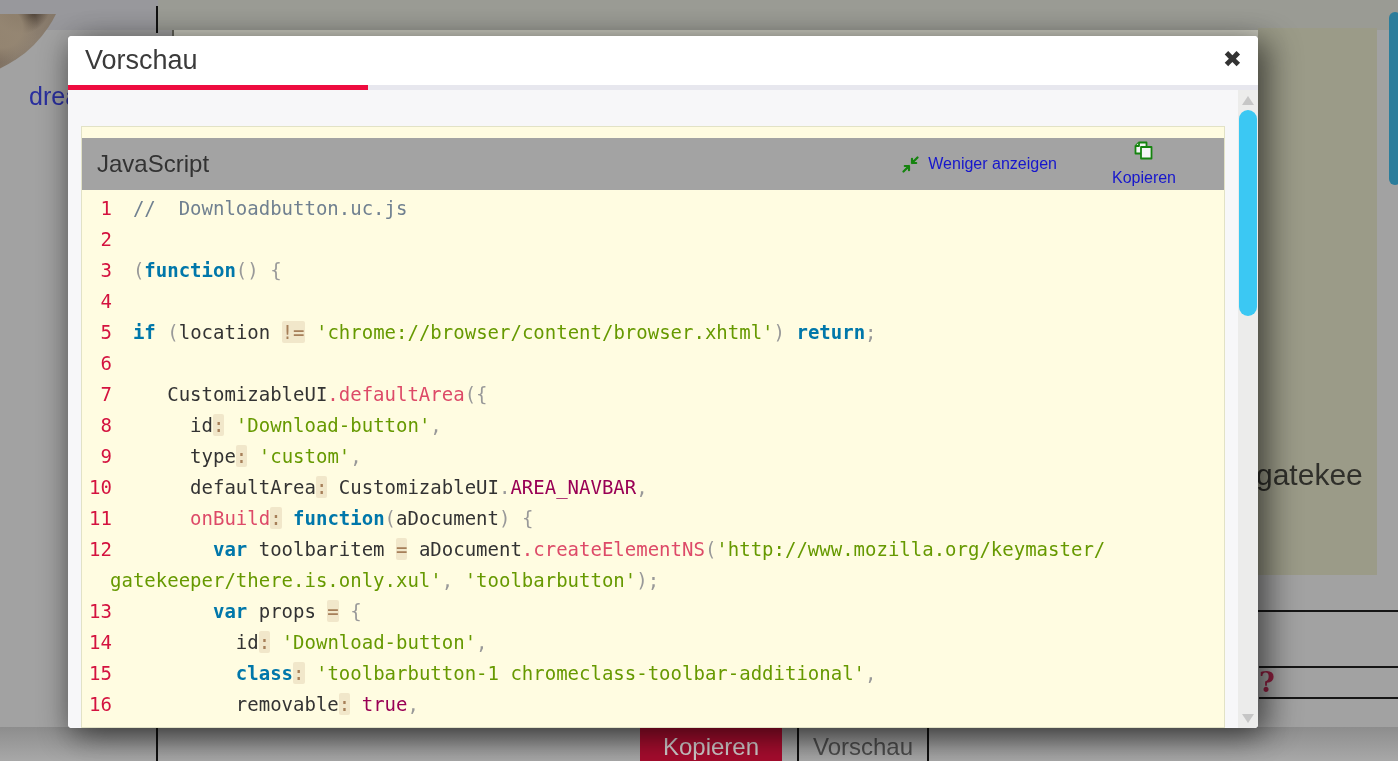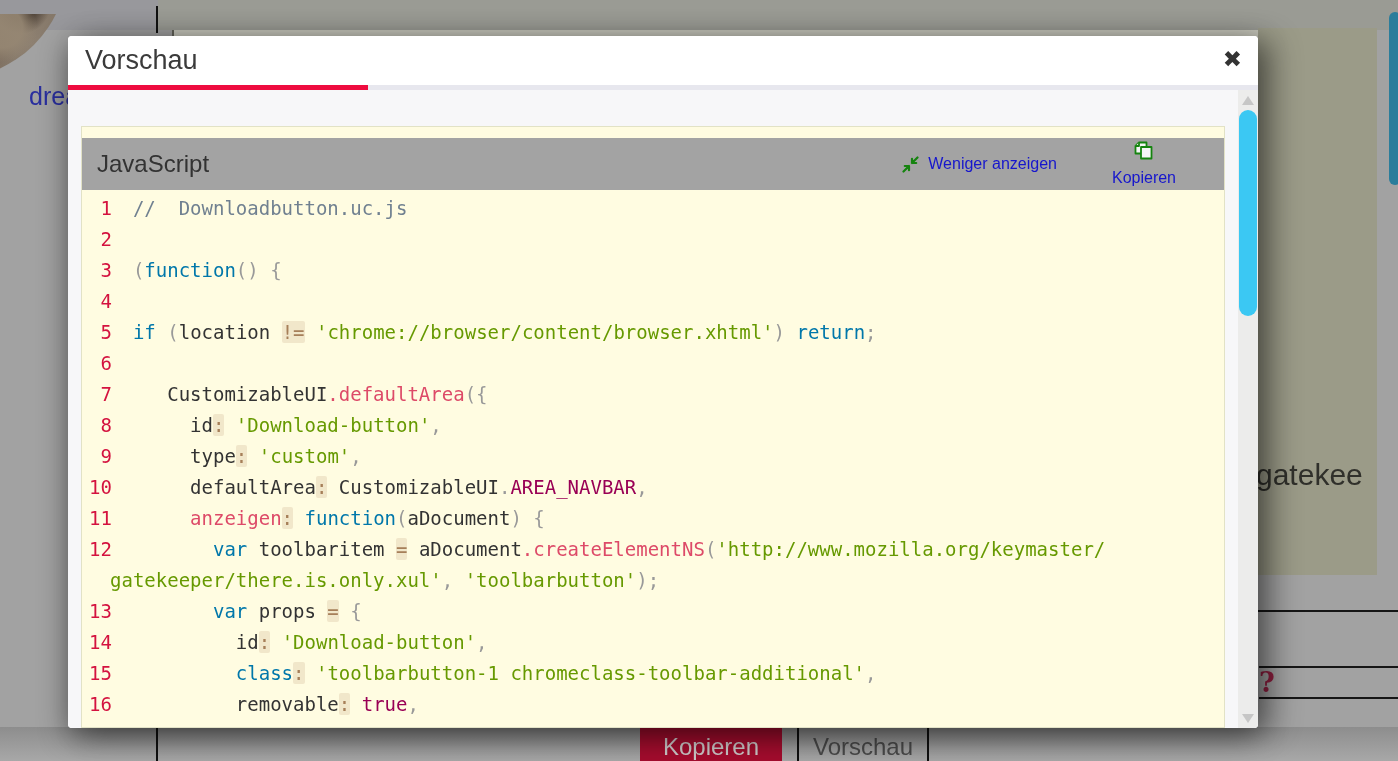--- a/index.html
+++ b/index.html
@@ -81,21 +81,21 @@
   .link-collapse { margin-left:auto; }
   .link-copy { margin-left:55px; margin-right:33px;flex-direction:column; }
 
   .code-area { padding:3px 0 0 28px;
                font-family:"DejaVu Sans Mono", monospace; font-size:19px; line-height:31px; }
   .code-line { position:relative; white-space:pre; height:31px; }
   .ln { position:absolute; left:-64px; width:66px; text-align:right;
         color:#d4123f; }
   .tk-n  { color:#333333; }
   .tk-cm { color:#708090;text-align:right; }
-  .tk-k  { color:#0077aa; }
+  .tk-k  { color:#0077aa;font-weight:bold; }
   .tk-s  { color:#669900; }
   .tk-f  { color:#dd4a68; }
   .tk-o  { color:#a67f59; background:rgba(166,127,89,.16); border-radius:2px; }
   .tk-p  { color:#999999; }
   .tk-b  { color:#990055; }
 
   .sb { position:absolute; right:0; top:0; width:20px; height:100%; background:#ececeb; }
   .sb-up { position:absolute; top:6px; left:4px; width:0; height:0;
            border-left:6px solid transparent; border-right:6px solid transparent;
            border-bottom:9px solid #c6c6c6; }
@@ -182,21 +182,21 @@
           <div class="code-line"><span class="ln">1</span><span class="tk-cm">  //  Downloadbutton.uc.js</span></div>
           <div class="code-line"><span class="ln">2</span></div>
           <div class="code-line"><span class="ln">3</span><span class="tk-p">  (</span><span class="tk-k">function</span><span class="tk-p">() {</span></div>
           <div class="code-line"><span class="ln">4</span></div>
           <div class="code-line"><span class="ln">5</span><span class="tk-n">  </span><span class="tk-k">if</span><span class="tk-n"> </span><span class="tk-p">(</span><span class="tk-n">location </span><span class="tk-o">!=</span><span class="tk-n"> </span><span class="tk-s">'chrome://browser/content/browser.xhtml'</span><span class="tk-p">)</span><span class="tk-n"> </span><span class="tk-k">return</span><span class="tk-p">;</span></div>
           <div class="code-line"><span class="ln">6</span></div>
           <div class="code-line"><span class="ln">7</span><span class="tk-n">     CustomizableUI</span><span class="tk-f">.defaultArea</span><span class="tk-p">({</span></div>
           <div class="code-line"><span class="ln">8</span><span class="tk-n">       id</span><span class="tk-o">:</span><span class="tk-n"> </span><span class="tk-s">'Download-button'</span><span class="tk-p">,</span></div>
           <div class="code-line"><span class="ln">9</span><span class="tk-n">       type</span><span class="tk-o">:</span><span class="tk-n"> </span><span class="tk-s">'custom'</span><span class="tk-p">,</span></div>
           <div class="code-line"><span class="ln">10</span><span class="tk-n">       defaultArea</span><span class="tk-o">:</span><span class="tk-n"> CustomizableUI</span><span class="tk-p">.</span><span class="tk-b">AREA_NAVBAR</span><span class="tk-p">,</span></div>
-          <div class="code-line"><span class="ln">11</span><span class="tk-n">       </span><span class="tk-f">anzeigen</span><span class="tk-o">:</span><span class="tk-n"> </span><span class="tk-k">function</span><span class="tk-p">(</span><span class="tk-n">aDocument</span><span class="tk-p">)</span><span class="tk-n"> </span><span class="tk-p">{</span></div>
+          <div class="code-line"><span class="ln">11</span><span class="tk-n">       </span><span class="tk-f">onBuild</span><span class="tk-o">:</span><span class="tk-n"> </span><span class="tk-k">function</span><span class="tk-p">(</span><span class="tk-n">aDocument</span><span class="tk-p">)</span><span class="tk-n"> </span><span class="tk-p">{</span></div>
           <div class="code-line"><span class="ln">12</span><span class="tk-n">         </span><span class="tk-k">var</span><span class="tk-n"> toolbaritem </span><span class="tk-o">=</span><span class="tk-n"> aDocument</span><span class="tk-f">.createElementNS</span><span class="tk-p">(</span><span class="tk-s">'http://www.mozilla.org/keymaster/</span></div>
           <div class="code-line"><span class="ln"></span><span class="tk-s">gatekeeper/there.is.only.xul'</span><span class="tk-p">,</span><span class="tk-n"> </span><span class="tk-s">'toolbarbutton'</span><span class="tk-p">);</span></div>
           <div class="code-line"><span class="ln">13</span><span class="tk-n">         </span><span class="tk-k">var</span><span class="tk-n"> props </span><span class="tk-o">=</span><span class="tk-n"> </span><span class="tk-p">{</span></div>
           <div class="code-line"><span class="ln">14</span><span class="tk-n">           id</span><span class="tk-o">:</span><span class="tk-n"> </span><span class="tk-s">'Download-button'</span><span class="tk-p">,</span></div>
           <div class="code-line"><span class="ln">15</span><span class="tk-n">           </span><span class="tk-k">class</span><span class="tk-o">:</span><span class="tk-n"> </span><span class="tk-s">'toolbarbutton-1 chromeclass-toolbar-additional'</span><span class="tk-p">,</span></div>
           <div class="code-line"><span class="ln">16</span><span class="tk-n">           removable</span><span class="tk-o">:</span><span class="tk-n"> </span><span class="tk-b">true</span><span class="tk-p">,</span></div>
         </div>
     </div>
 
     <div class="sb">

